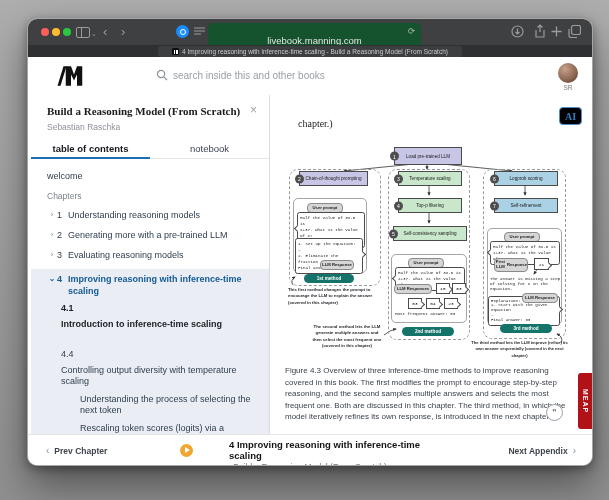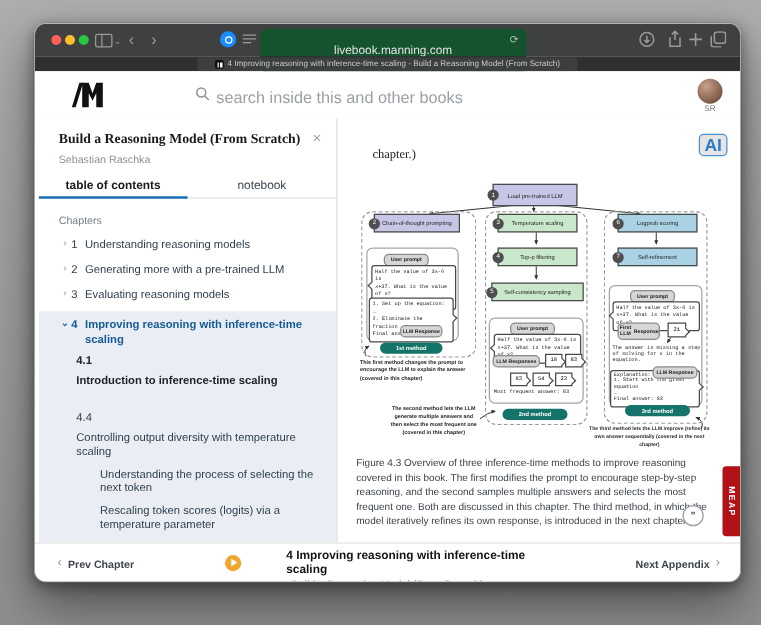--- a/index.html
+++ b/index.html
@@ -16,21 +16,21 @@
   .urlbar{position:absolute;left:180px;top:4px;width:213px;height:35px;background:#14532d;border-radius:5px;
     color:#e4e4e5;font-size:9.5px;display:flex;align-items:center;justify-content:center;}
   .tabbar{position:absolute;left:0;top:26px;width:100%;height:12px;background:#2f3032;}
   .tabpill{position:absolute;left:130px;top:1px;width:304px;height:11px;background:#3d3e40;border-radius:3px;
     display:flex;align-items:center;justify-content:center;gap:3px;color:#cbcbcd;font-size:6.5px;}
   .favicon{width:7px;height:7px;background:#0d0d0d;border-radius:1.5px;position:relative;flex:0 0 7px;}
   .favicon:before{content:"";position:absolute;left:1.5px;top:1.5px;width:1.5px;height:4px;background:#fff;}
   .favicon:after{content:"";position:absolute;left:4px;top:1.5px;width:1.5px;height:4px;background:#fff;}
   
   .appheader{position:absolute;left:0;top:38px;width:100%;height:38px;background:#fff;border-bottom:1px solid #e3e3e3;}
-  .searchph{color:#9aa0a6;font-size:13px;}
+  .searchph{color:#9aa0a6;font-size:10px;}
   .avatar{position:absolute;left:530px;top:6px;width:20px;height:20px;border-radius:50%;
     background:radial-gradient(circle at 35% 30%,#c9a08a,#7d5a48 70%,#4e362b);}
   .avlabel{position:absolute;left:530px;top:27px;width:20px;text-align:center;font-size:6.5px;color:#777;}
   
   .content{position:absolute;left:0;top:76px;width:100%;height:339px;background:#fff;}
   .toc{position:absolute;left:3px;top:0;width:238px;height:339px;border-right:1px solid #dcdcdc;overflow:hidden;}
   .booktitle{font-family:"Liberation Serif",serif;font-weight:bold;font-size:11px;color:#1b1b1b;white-space:nowrap;}
   .author{font-size:8.5px;color:#8d9299;}
   .toctabs{position:absolute;left:0;top:44px;width:100%;height:19px;border-bottom:1px solid #e4e4e4;display:flex;}
   .toctab{flex:1;text-align:center;font-size:9.5px;color:#3c4450;padding-top:4px;position:relative;}
@@ -49,21 +49,21 @@
   .secrow{margin:6px 0 0 30px;display:flex;line-height:11.5px;flex-direction:column;}
   .secnum{width:16px;flex:0 0 16px;}
   .seccur{font-weight:bold;color:#20242a;}
   .subrow{margin:6px 0 0 49px;line-height:11.5px;padding-right:14px;}
   .closex{position:absolute;left:219px;top:9px;font-size:12px;color:#9aa0a6;line-height:12px;}
   
   .reader{position:absolute;left:241px;top:0;width:323px;height:339px;}
   .para{position:absolute;left:29px;top:8px;width:272px;font-family:"Liberation Serif",serif;
     font-size:10px;line-height:13.5px;color:#1c1c1c;}
   .aibtn{position:absolute;left:290px;top:12px;width:21px;height:16px;border:1.5px solid #4a90d9;border-radius:4px;
-    color:#2e7cc3;font-weight:bold;font-size:14px;display:flex;align-items:center;justify-content:center;background:#e5e5e5;}
+    color:#2e7cc3;font-weight:bold;font-size:10px;display:flex;align-items:center;justify-content:center;background:#000000;font-family:Liberation Serif, serif;}
   .caption{position:absolute;left:16px;top:270px;width:292px;font-size:8px;line-height:11.5px;color:#3c434c;}
   .meap{position:absolute;left:309px;top:278px;width:14px;height:56px;background:#b01218;border-radius:3px 0 0 3px;
     color:#fff;font-size:7px;font-weight:bold;letter-spacing:1px;writing-mode:vertical-rl;
     display:flex;align-items:center;justify-content:center;}
   .fbbtn{position:absolute;left:277px;top:309px;width:15px;height:15px;border:1px solid #9aa0a6;border-radius:50%;
     color:#6d737a;font-size:8px;display:flex;align-items:center;justify-content:center;background:#fff;}
   
   .fig{position:absolute;left:17px;top:48px;width:292px;height:222px;font-family:"Liberation Mono","DejaVu Sans Mono",monospace;}
   .bx{position:absolute;border:0.8px solid #4a4a4a;display:flex;align-items:center;justify-content:center;
     font-family:"Liberation Sans",sans-serif;font-size:4.6px;color:#1c1c1c;}
@@ -172,20 +172,21 @@
 
     <aside class="toc">
       <div class="ab booktitle" style="left:16px;top:10px;">Build a Reasoning Model (From Scratch)</div>
       <div class="closex">×</div>
       <div class="ab author" style="left:16px;top:27px;">Sebastian Raschka</div>
       <div class="toctabs">
         <div class="toctab active">table of contents</div>
         <div class="toctab">notebook</div>
       </div>
       <div class="toclist">
+        <div class="welcome">welcome</div>
         <div class="chhead">Chapters</div>
         <div class="row toc-ch">
           <span class="chev">›</span>
           <span class="chnum">1</span>
           <span>Understanding reasoning models</span>
         </div>
         <div class="row toc-ch">
           <span class="chev">›</span>
           <span class="chnum">2</span>
           <span>Generating more with a pre-trained LLM</span>

